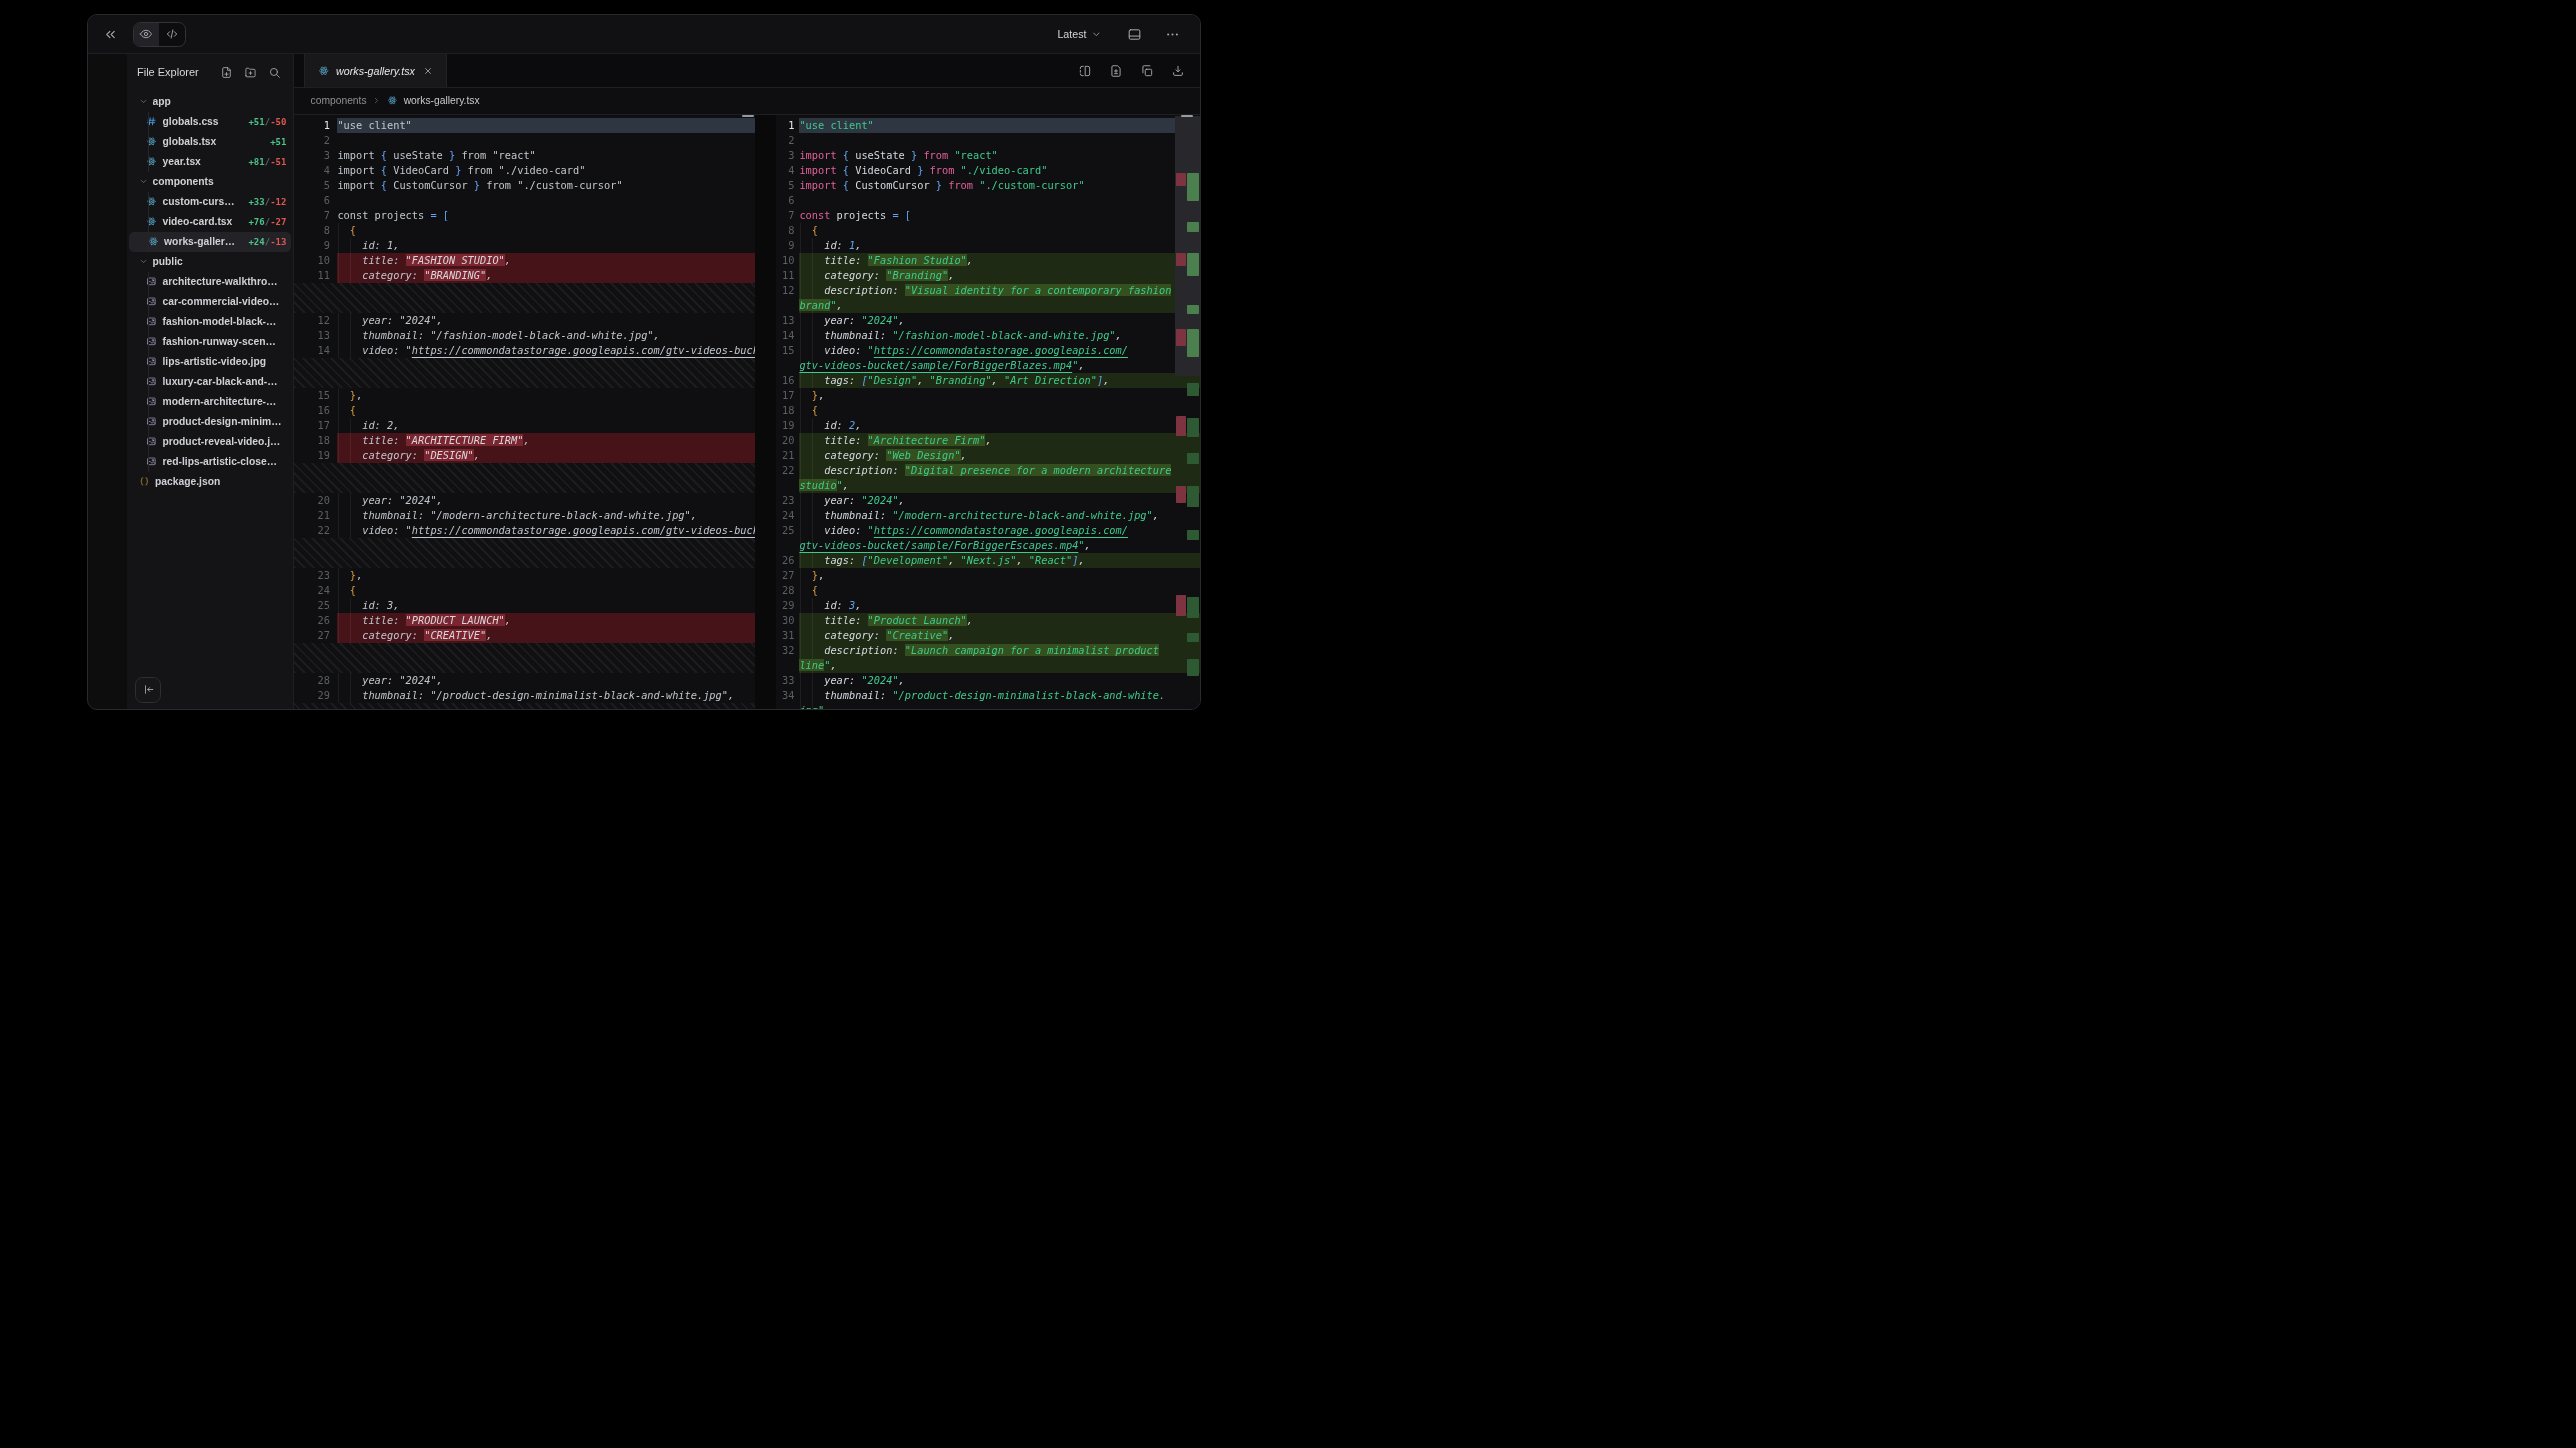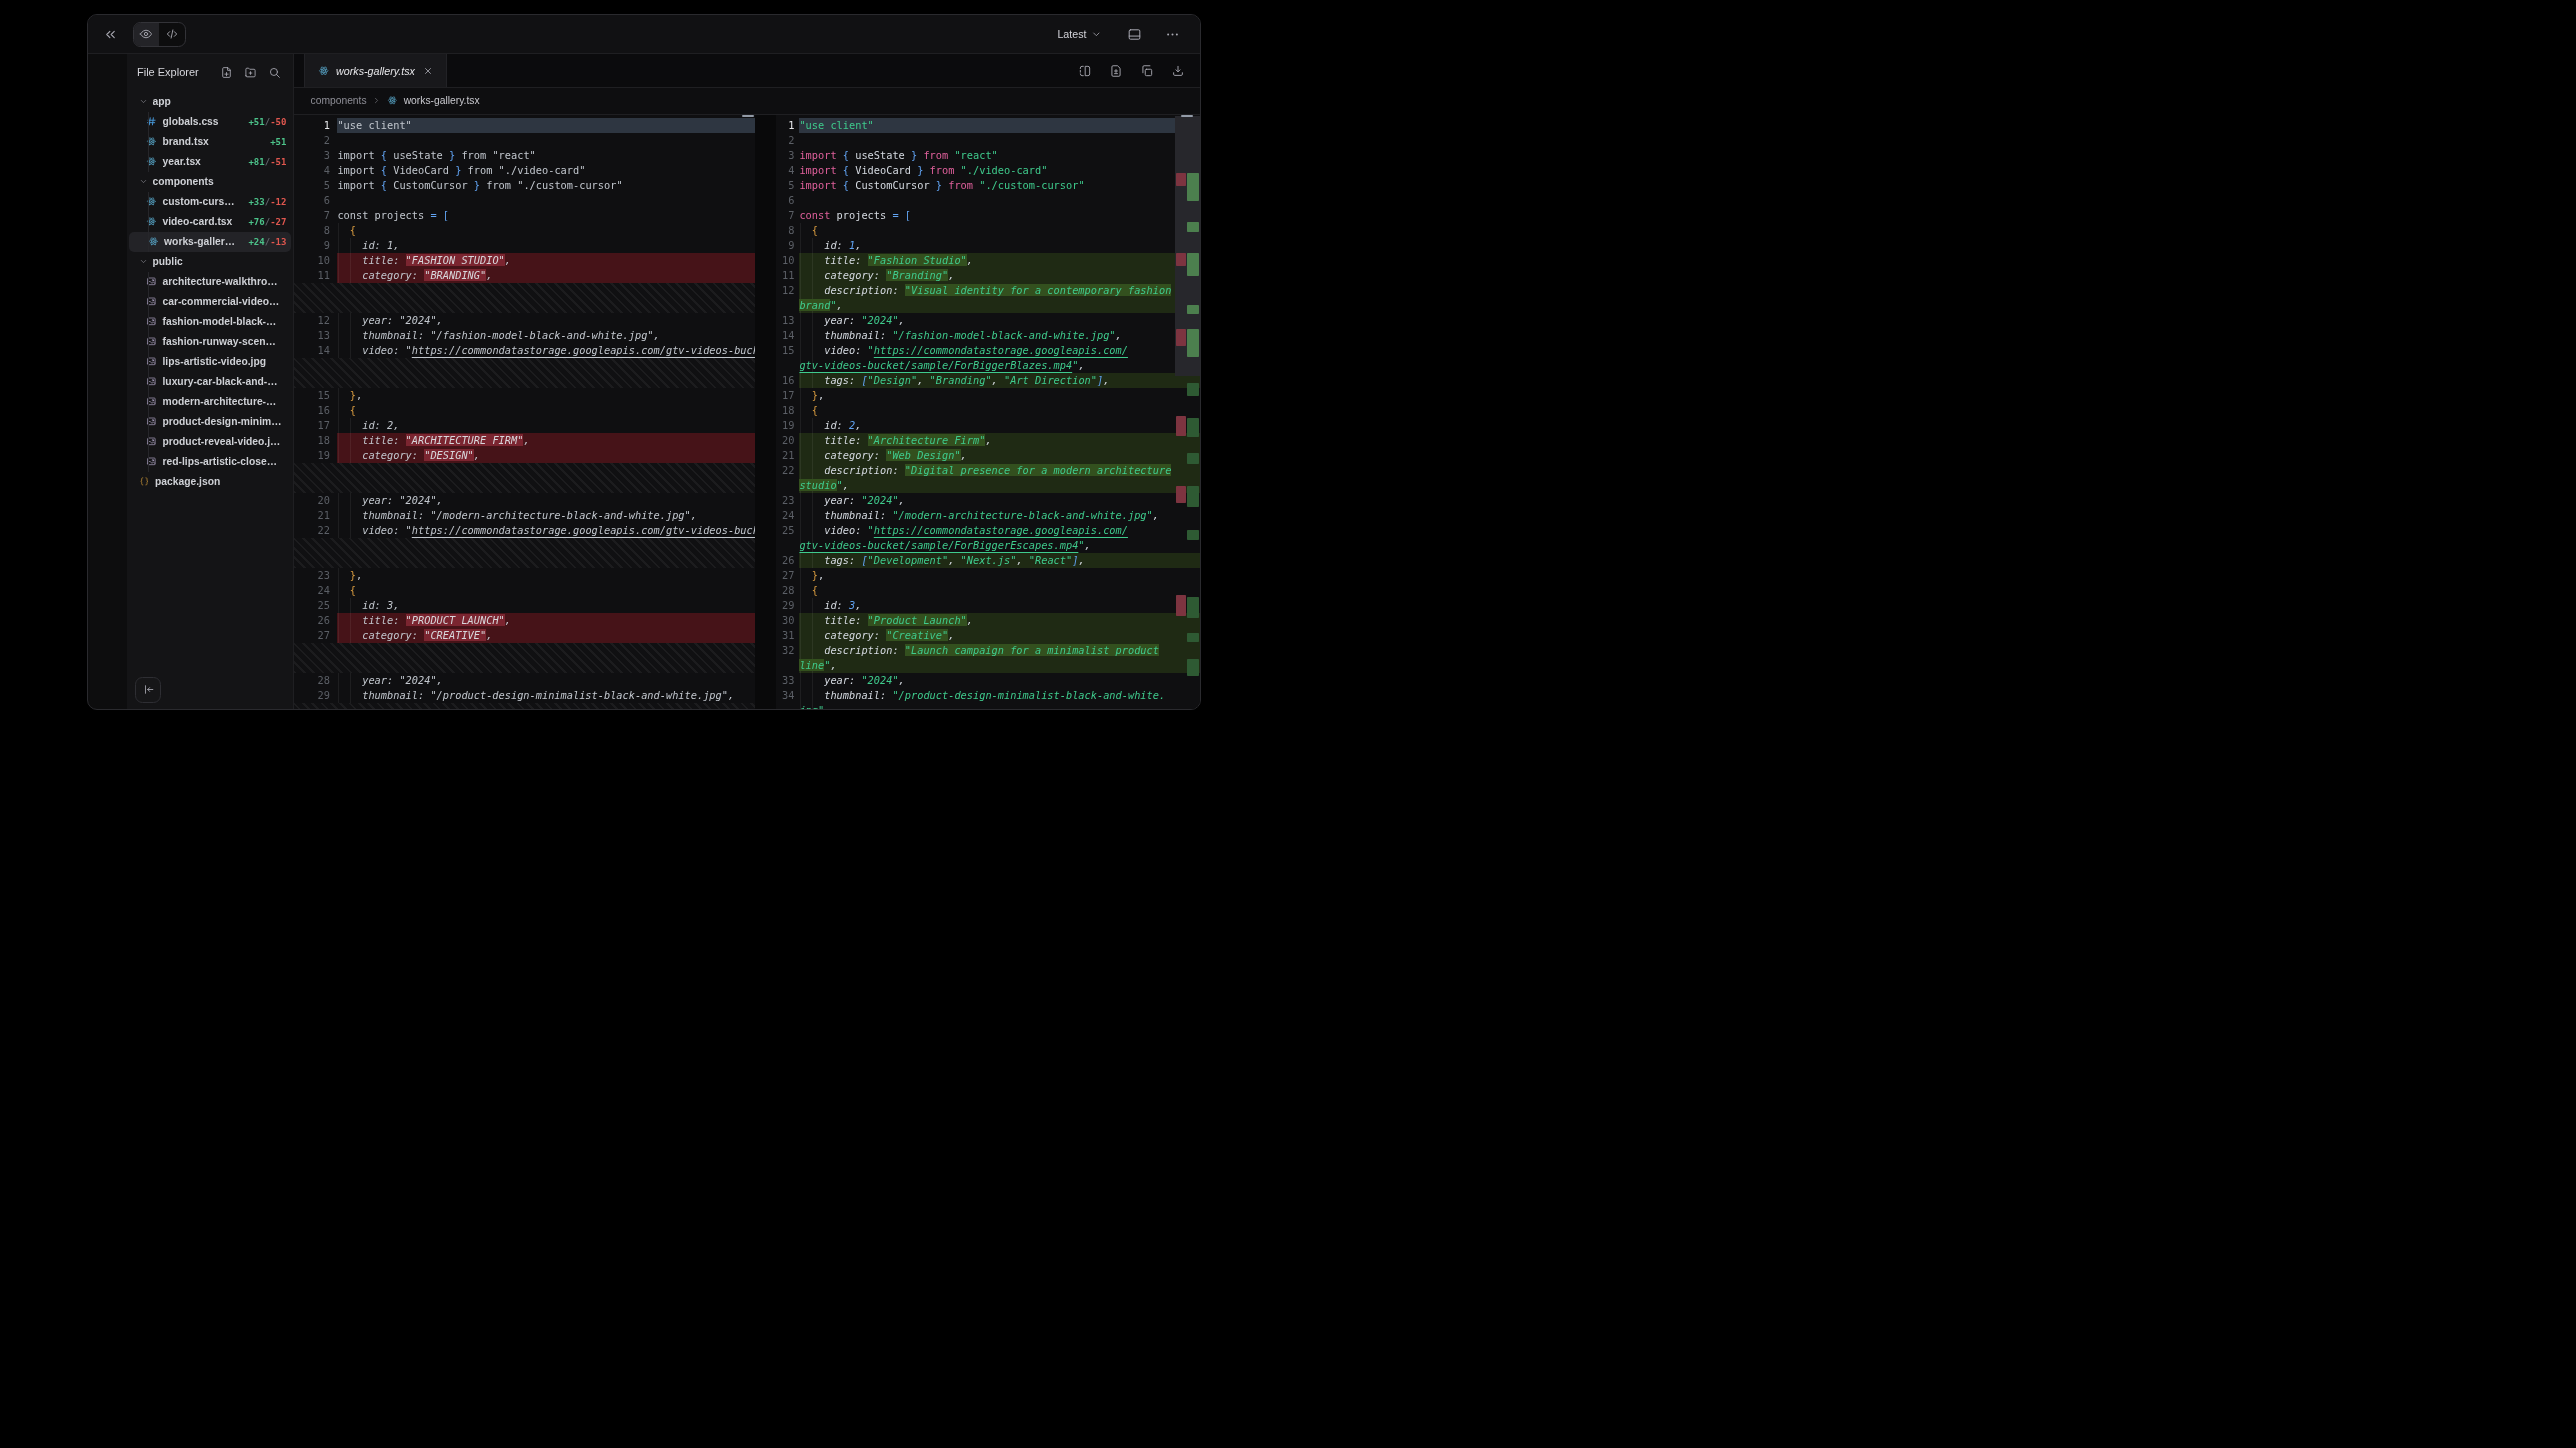--- a/index.html
+++ b/index.html
@@ -193,21 +193,21 @@
             <span class="ficon icon ic-react">
               <svg width="10.7" height="10.7" viewBox="0 0 24 24" fill="none" stroke="currentColor" stroke-width="1.5" stroke-linecap="round" stroke-linejoin="round">
                 <g stroke-width="1.3">
                   <ellipse cx="12" cy="12" rx="9" ry="3.6"></ellipse>
                   <ellipse cx="12" cy="12" rx="9" ry="3.6" transform="rotate(60 12 12)"></ellipse>
                   <ellipse cx="12" cy="12" rx="9" ry="3.6" transform="rotate(120 12 12)"></ellipse>
                   <circle cx="12" cy="12" r="1.6" fill="currentColor" stroke="none"></circle>
                 </g>
               </svg>
             </span>
-            <span class="tlabel">brand.tsx</span>
+            <span class="tlabel">globals.tsx</span>
             <span class="tstats"><span class="st-add">+51</span></span>
           </div>
           <div class="trow child">
             <span class="ficon icon ic-react">
               <svg width="10.7" height="10.7" viewBox="0 0 24 24" fill="none" stroke="currentColor" stroke-width="1.5" stroke-linecap="round" stroke-linejoin="round">
                 <g stroke-width="1.3">
                   <ellipse cx="12" cy="12" rx="9" ry="3.6"></ellipse>
                   <ellipse cx="12" cy="12" rx="9" ry="3.6" transform="rotate(60 12 12)"></ellipse>
                   <ellipse cx="12" cy="12" rx="9" ry="3.6" transform="rotate(120 12 12)"></ellipse>
                   <circle cx="12" cy="12" r="1.6" fill="currentColor" stroke="none"></circle>

